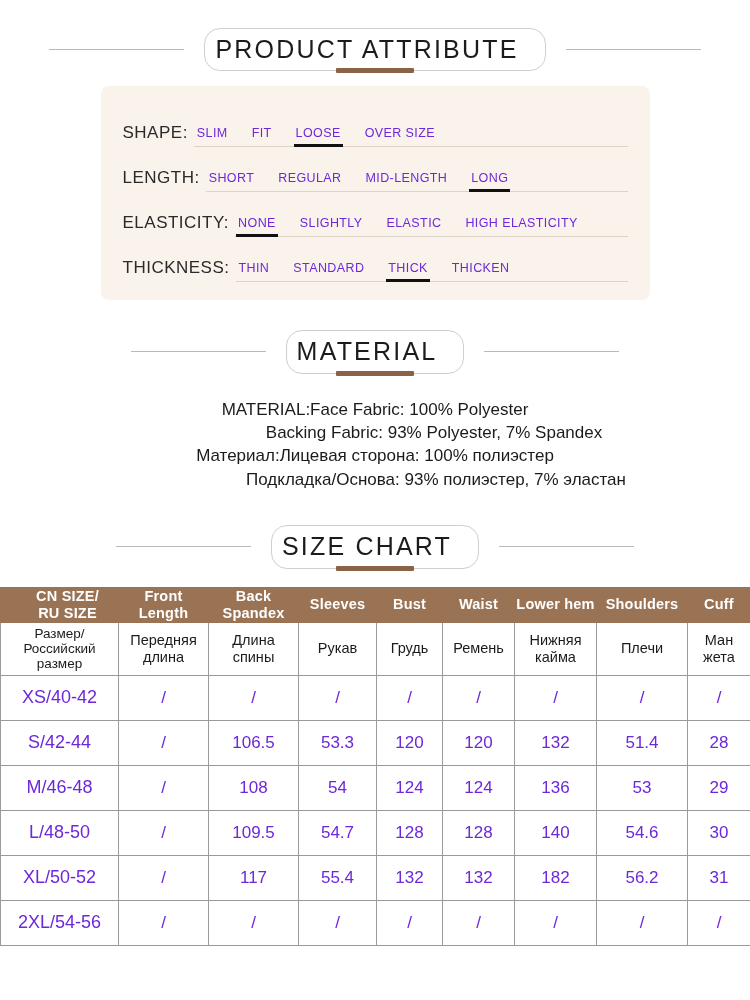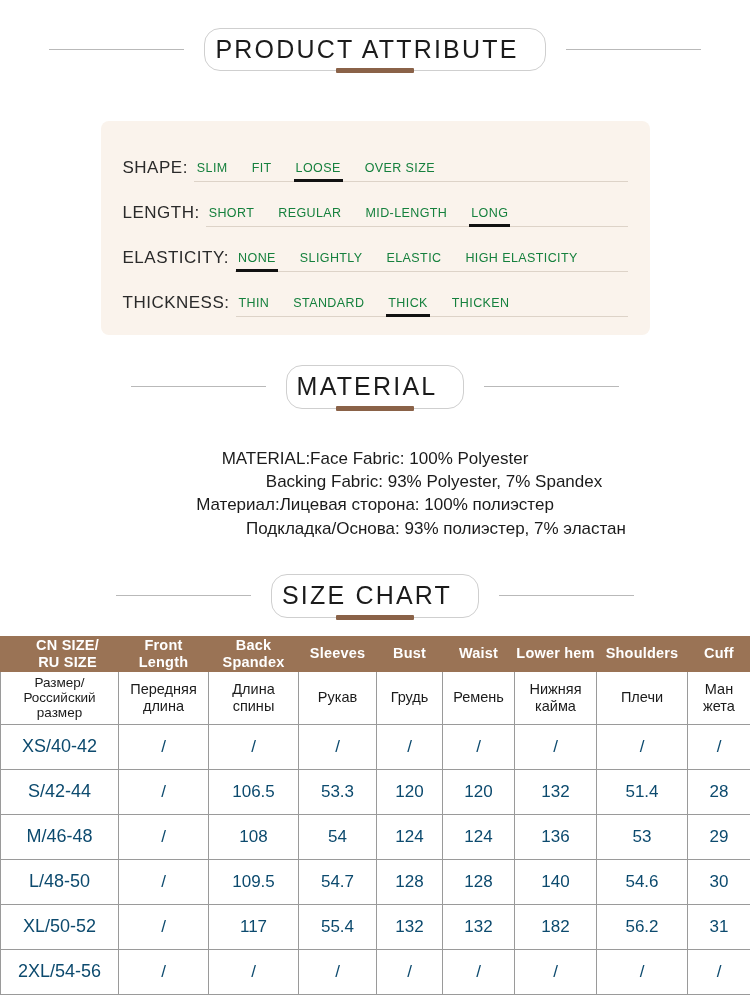--- a/index.html
+++ b/index.html
@@ -55,21 +55,21 @@
     height: 5px;
     background: #8a6248;
     border-radius: 1px;
   }
 
   
   #attribute-section { margin-top: 28px; }
 
   .attr-panel {
     width: 549px;
-    margin: 50px auto 0 auto;
+    margin: 15px auto 0 auto;
     background: #faf3ec;
     border-radius: 8px;
     padding: 16px 0 18px 0;
     box-sizing: border-box;
   }
   .attr-row {
     display: flex;
     align-items: flex-end;
     padding: 0 22px;
     height: 45px;
@@ -90,38 +90,38 @@
     border-bottom: 1px solid #ddd3c8;
     padding-bottom: 3px;
     margin-left: 6px;
     gap: 18px;
     justify-content: flex-start;
   }
   .attr-option {
     position: relative;
     font-size: 12.5px;
     letter-spacing: 0.4px;
-    color: #15803d;
+    color: #6d28d9;
     white-space: nowrap;
     padding: 0 3px 3px 3px;
   }
   .attr-option.selected::after {
     content: "";
     position: absolute;
     left: 1px;
     right: 1px;
     bottom: -4px;
     height: 3px;
     background: #111111;
   }
 
   
   #material-section { margin-top: 30px; }
   .material-block {
-    margin-top: 38px;
+    margin-top: 24px;
     text-align: center;
   }
   .material-line {
     font-size: 17px;
     color: #1b1b1b;
     line-height: 1.38;
     white-space: nowrap;
   }
   .material-line .hang { display: inline-block; }
   .material-line.indent-en { padding-left: 118px; }
@@ -160,21 +160,21 @@
   tr.ru-head td {
     height: 52px;
     font-size: 14.5px;
     color: #1b1b1b;
     line-height: 1.14;
   }
   tr.ru-head td.first-col { font-size: 13.5px; }
   tr.data-row td {
     height: 44px;
     font-size: 17px;
-    color: #0c4a6e;
+    color: #6d28d9;
   }
   tr.data-row td.size-cell { font-size: 18px; }
   .cell-sub { display: block; }
 
   
   .notes {
     margin-top: 14px;
     padding-left: 18px;
   }
   .note-line {

